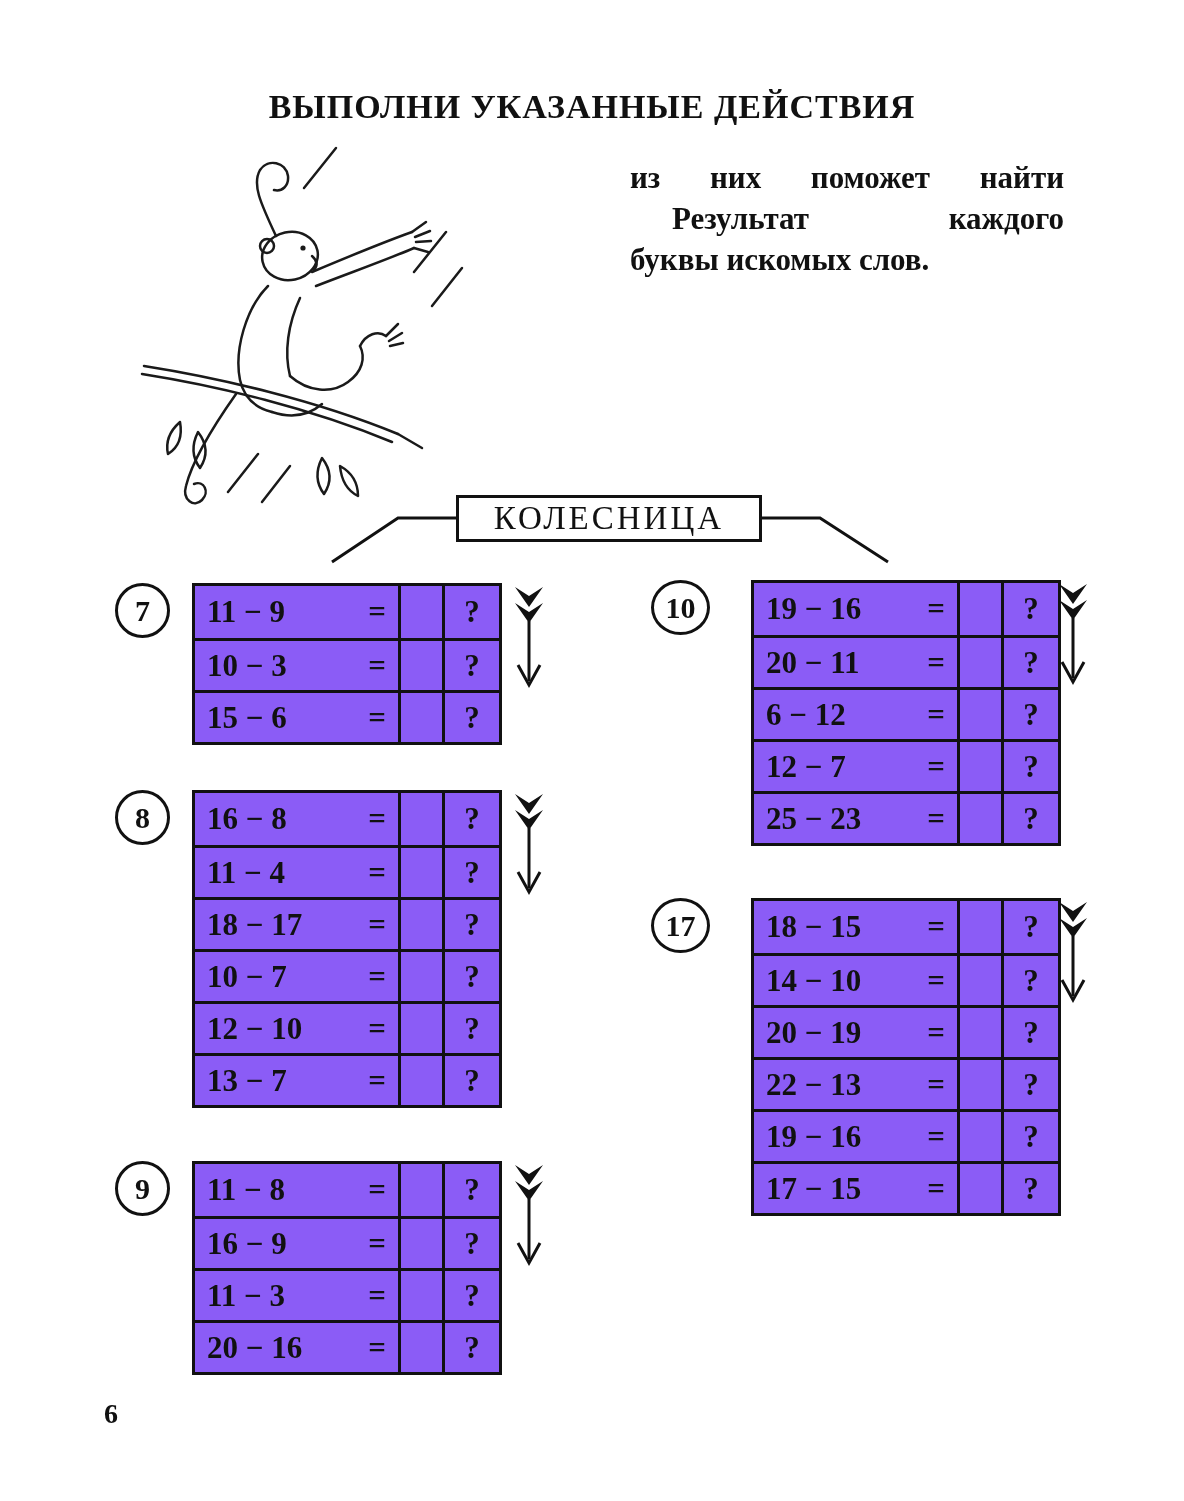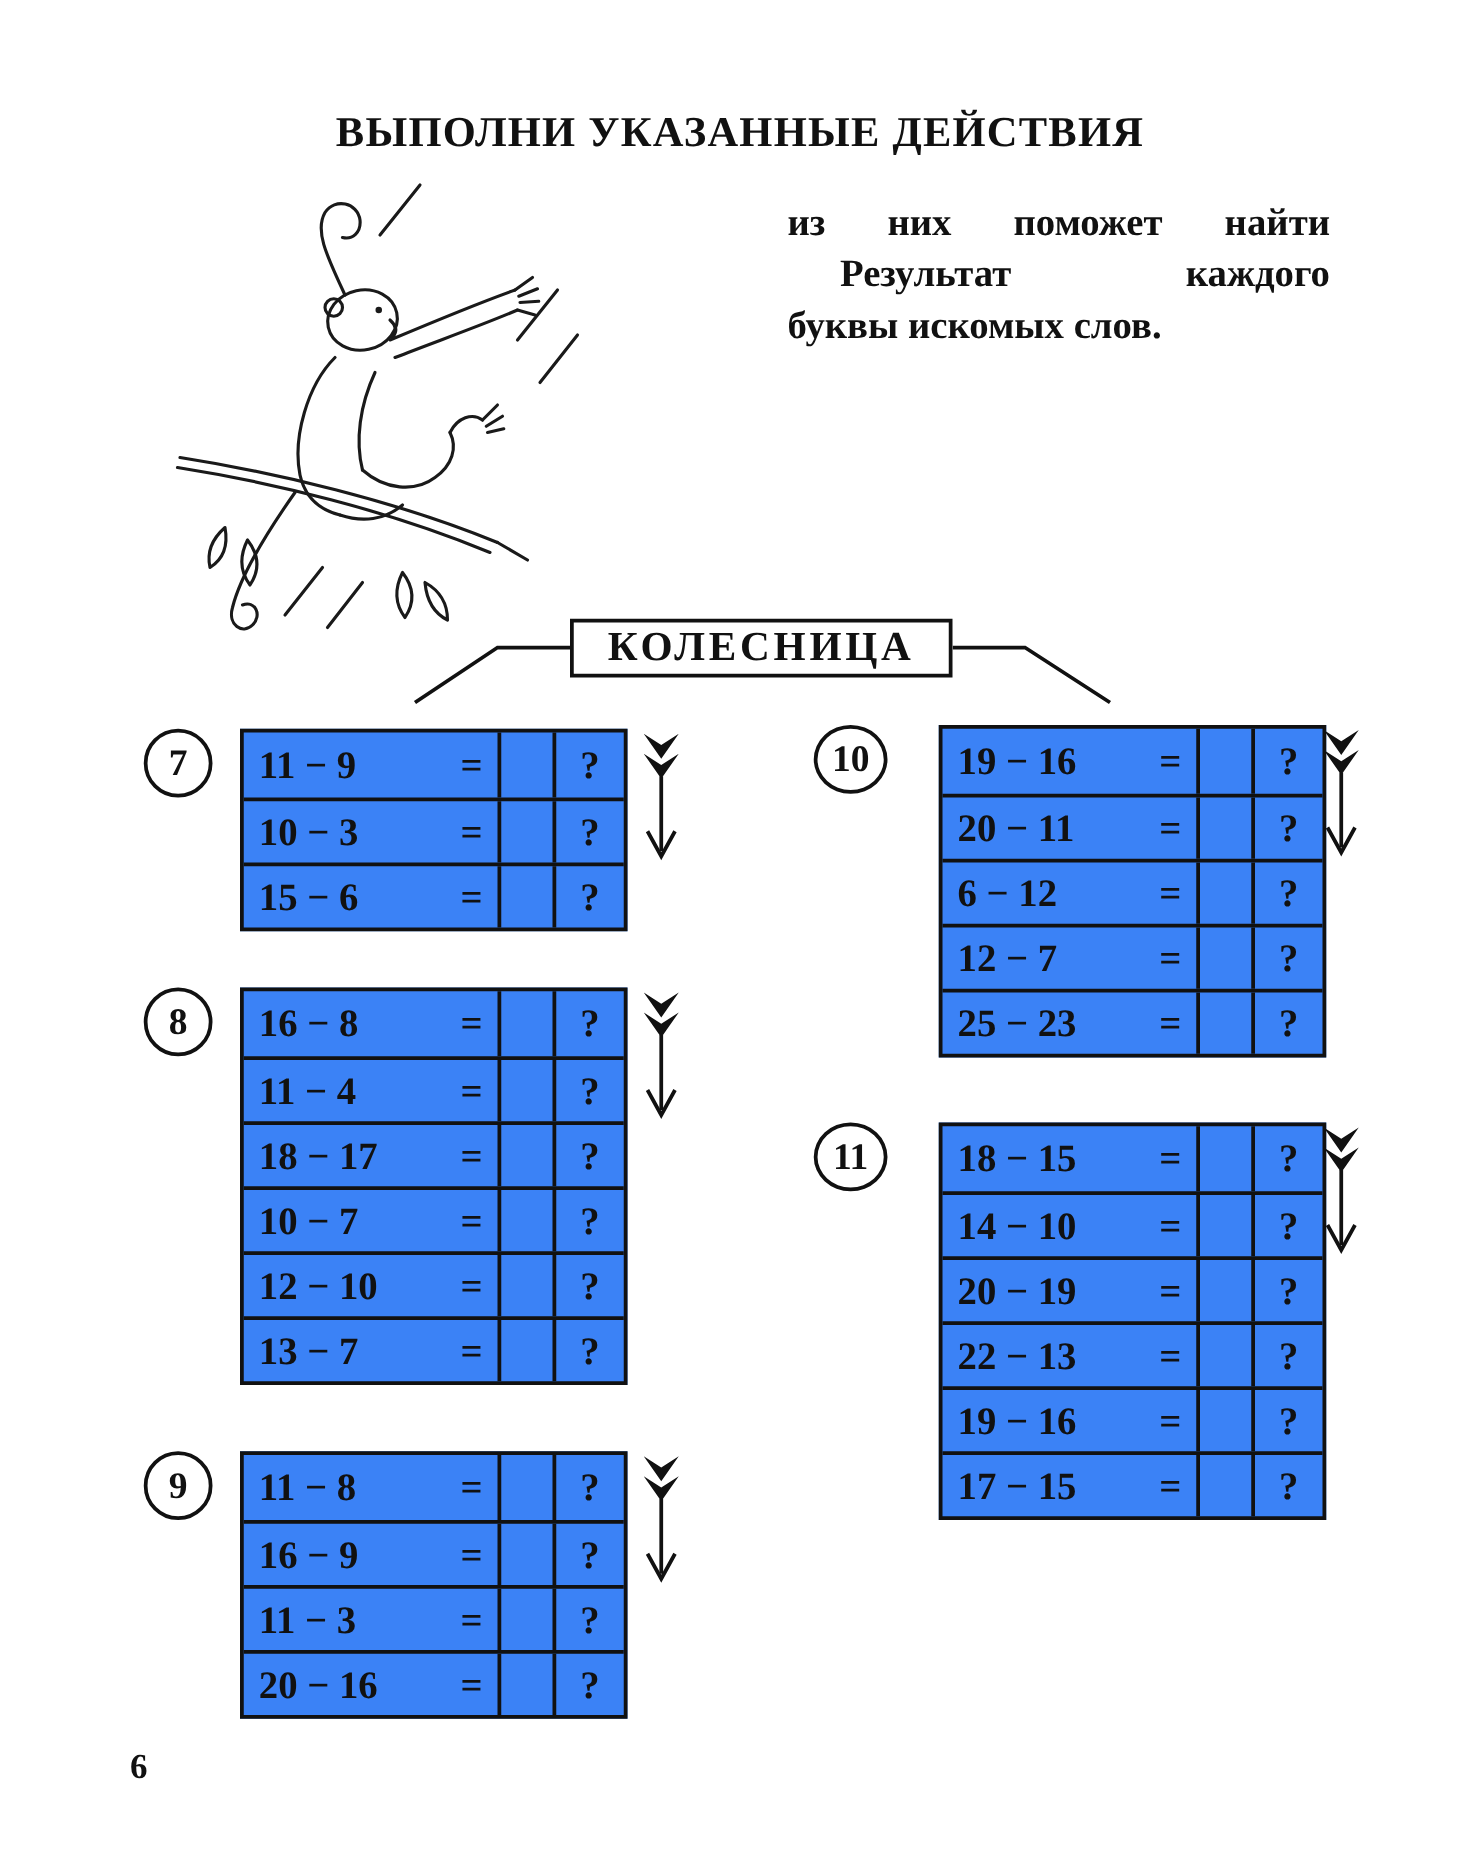--- a/index.html
+++ b/index.html
@@ -35,38 +35,38 @@
     line-height: 1.32;
   }
   .intro .jline { text-align: justify; text-align-last: justify; }
   .intro .line1 { padding-left: 42px; }
   .word-box {
     position: absolute;
     left: 456px; top: 459px;
     width: 306px; height: 47px;
     border: 3px solid #111;
     display: flex; align-items: center; justify-content: center;
-    font-size: 33px; font-weight: 700; letter-spacing: 3px;
+    font-size: 33px; font-weight: 400; letter-spacing: 3px;
     background: #fff;
   }
   .connector { position: absolute; left: 300px; top: 455px; }
 
   .ex { position: absolute; }
   .ex .circle {
     position: absolute; left: 0; top: 0;
     width: 55px; height: 55px;
     border: 3px solid #111; border-radius: 50%;
     display: flex; align-items: center; justify-content: center;
     font-size: 30px; font-weight: 700;
   }
   .ex .table {
     position: absolute; left: 77px; top: 0;
     width: 310px;
     border: 3px solid #111;
-    background: #3b82f6;
+    background: #8b5cf6;
   }
   .ex .arrow { position: absolute; left: 396px; top: 2px; }
   .ex-right .table { left: 100px; }
   .ex-right .arrow { left: 404px; }
   .ex-right .circle { width: 59px; text-align: center; }
 
   .ex7  { left: 115px; top: 547px; }
   .ex8  { left: 115px; top: 754px; }
   .ex9  { left: 115px; top: 1125px; }
   .ex10 { left: 651px; top: 544px; }
@@ -337,21 +337,21 @@
       </div>
     <svg class="arrow" width="36" height="106" viewBox="0 0 36 106">
       <path d="M4 2 L18 22 L32 2 L18 11 Z" fill="#111"></path>
       <path d="M4 18 L18 38 L32 18 L18 27 Z" fill="#111"></path>
       <line x1="18" y1="36" x2="18" y2="96" stroke="#111" stroke-width="3"></line>
       <path d="M7 80 L18 100 L29 80" fill="none" stroke="#111" stroke-width="3"></path>
     </svg>
   </section>
 
   <section class="ex ex-right ex11">
-    <div class="circle">11</div>
+    <div class="circle">17</div>
     <div class="table">
         <div class="trow">
           <div class="cell expr">
             <span>18 − 15</span>
             <span>=</span>
           </div>
           <div class="cell blank"></div>
           <div class="cell qm">?</div>
         </div>
         <div class="trow">

